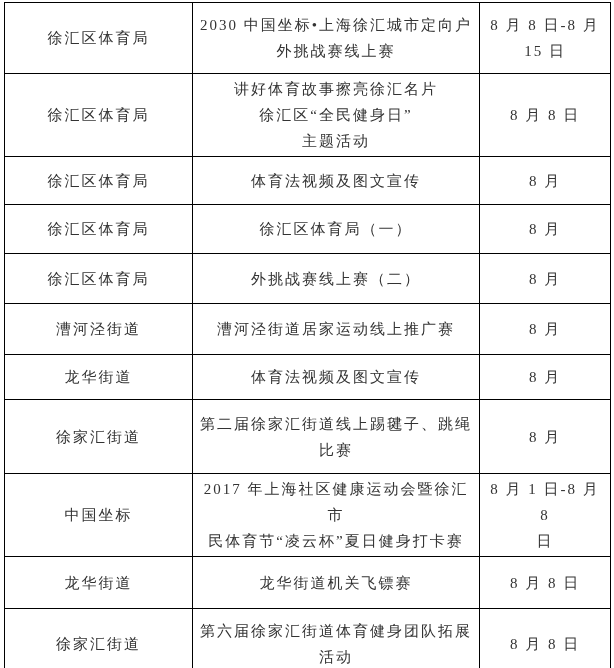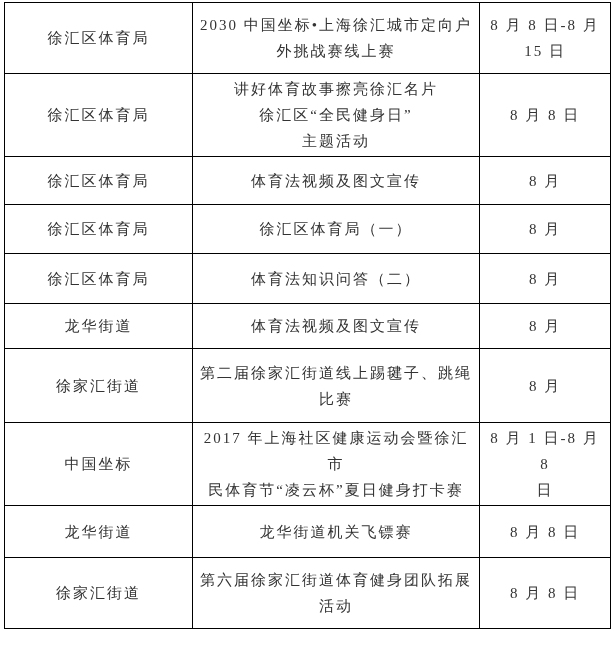--- a/index.html
+++ b/index.html
@@ -55,21 +55,26 @@
       <td>体育法视频及图文宣传</td>
       <td>8 月</td>
     </tr>
     <tr class="r4">
       <td>徐汇区体育局</td>
       <td>徐汇区体育局（一）</td>
       <td>8 月</td>
     </tr>
     <tr class="r5">
       <td>徐汇区体育局</td>
-      <td>体育法知识问答（二）</td>
+      <td>外挑战赛线上赛（二）</td>
+      <td>8 月</td>
+    </tr>
+    <tr class="r6">
+      <td>漕河泾街道</td>
+      <td>漕河泾街道居家运动线上推广赛</td>
       <td>8 月</td>
     </tr>
     <tr class="r7">
       <td>龙华街道</td>
       <td>体育法视频及图文宣传</td>
       <td>8 月</td>
     </tr>
     <tr class="r8">
       <td>徐家汇街道</td>
       <td>第二届徐家汇街道线上踢毽子、跳绳

